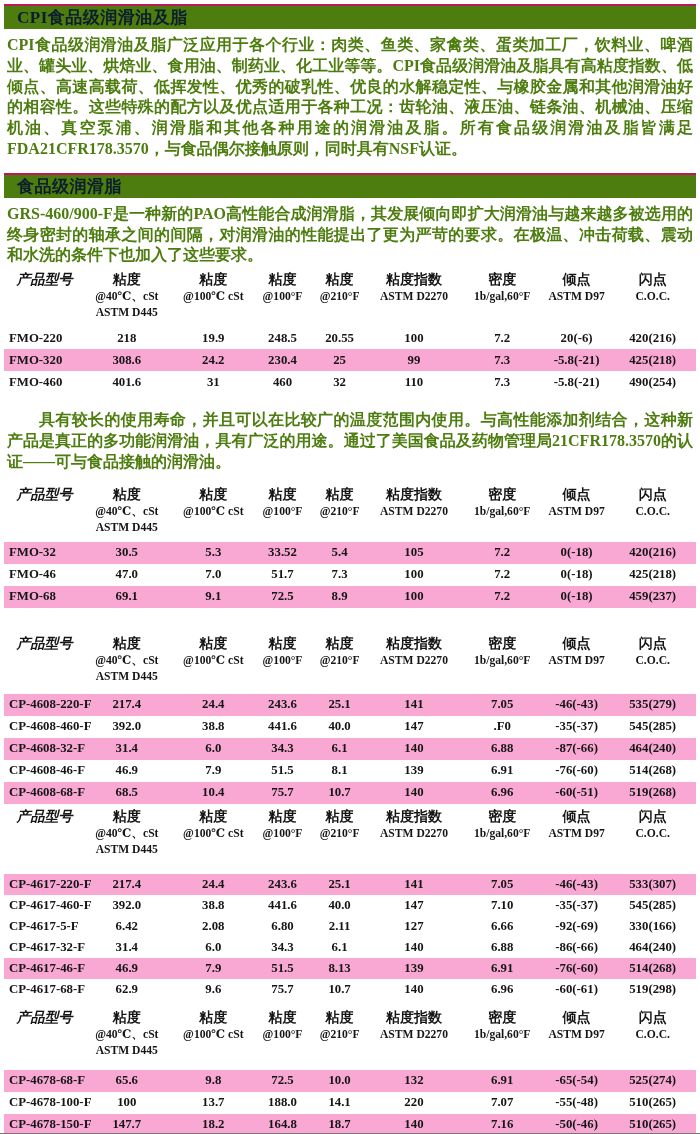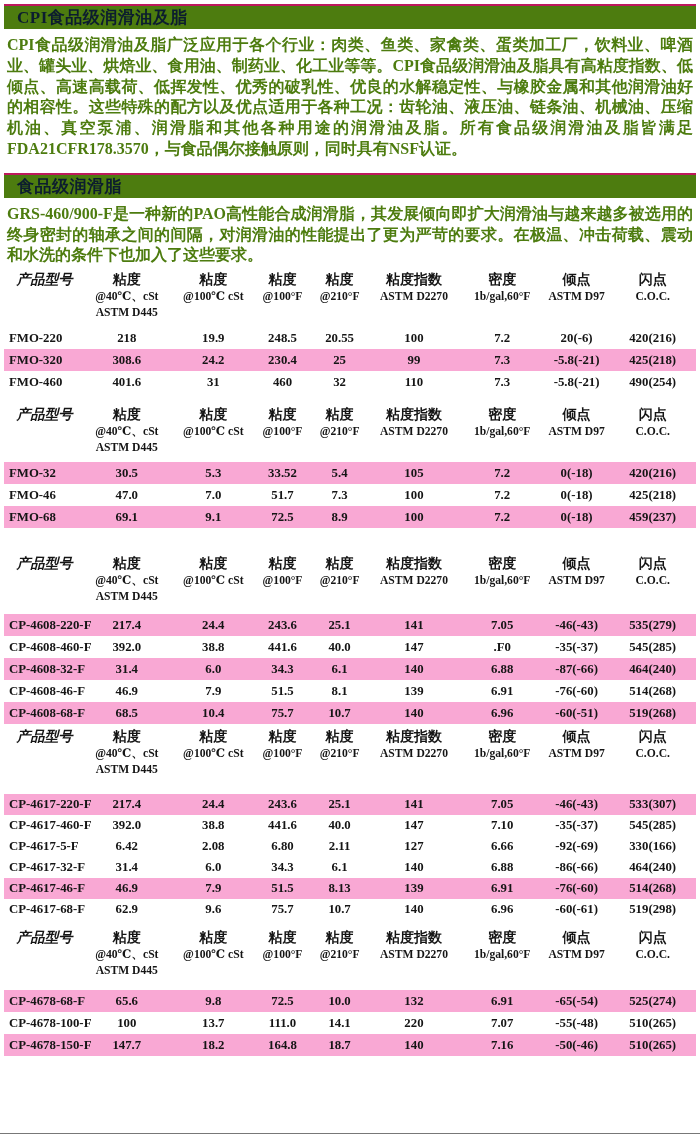--- a/index.html
+++ b/index.html
@@ -146,20 +146,21 @@
           <div class="tcell">460</div>
           <div class="tcell">32</div>
           <div class="tcell">110</div>
           <div class="tcell">7.3</div>
           <div class="tcell">-5.8(-21)</div>
           <div class="tcell">490(254)</div>
         </div>
       </div>
     </div>
 
+  <p class="para indent mid">具有较长的使用寿命，并且可以在比较广的温度范围内使用。与高性能添加剂结合，这种新产品是真正的多功能润滑油，具有广泛的用途。通过了美国食品及药物管理局21CFR178.3570的认证——可与食品接触的润滑油。</p>
 
   <div class="spec tbl-1">
       <div class="thead">
         <div class="hcell product h1">产品型号</div>
         <div class="hcell">
           <div class="h1">粘度</div>
           <div class="h2">@40℃、cSt</div>
           <div class="h3">ASTM D445</div>
         </div>
         <div class="hcell">
@@ -477,21 +478,21 @@
           <div class="tcell">10.0</div>
           <div class="tcell">132</div>
           <div class="tcell">6.91</div>
           <div class="tcell">-65(-54)</div>
           <div class="tcell">525(274)</div>
         </div>
         <div class="trow">
           <div class="tcell product">CP-4678-100-F</div>
           <div class="tcell">100</div>
           <div class="tcell">13.7</div>
-          <div class="tcell">111.0</div>
+          <div class="tcell">188.0</div>
           <div class="tcell">14.1</div>
           <div class="tcell">220</div>
           <div class="tcell">7.07</div>
           <div class="tcell">-55(-48)</div>
           <div class="tcell">510(265)</div>
         </div>
         <div class="trow hl">
           <div class="tcell product">CP-4678-150-F</div>
           <div class="tcell">147.7</div>
           <div class="tcell">18.2</div>

